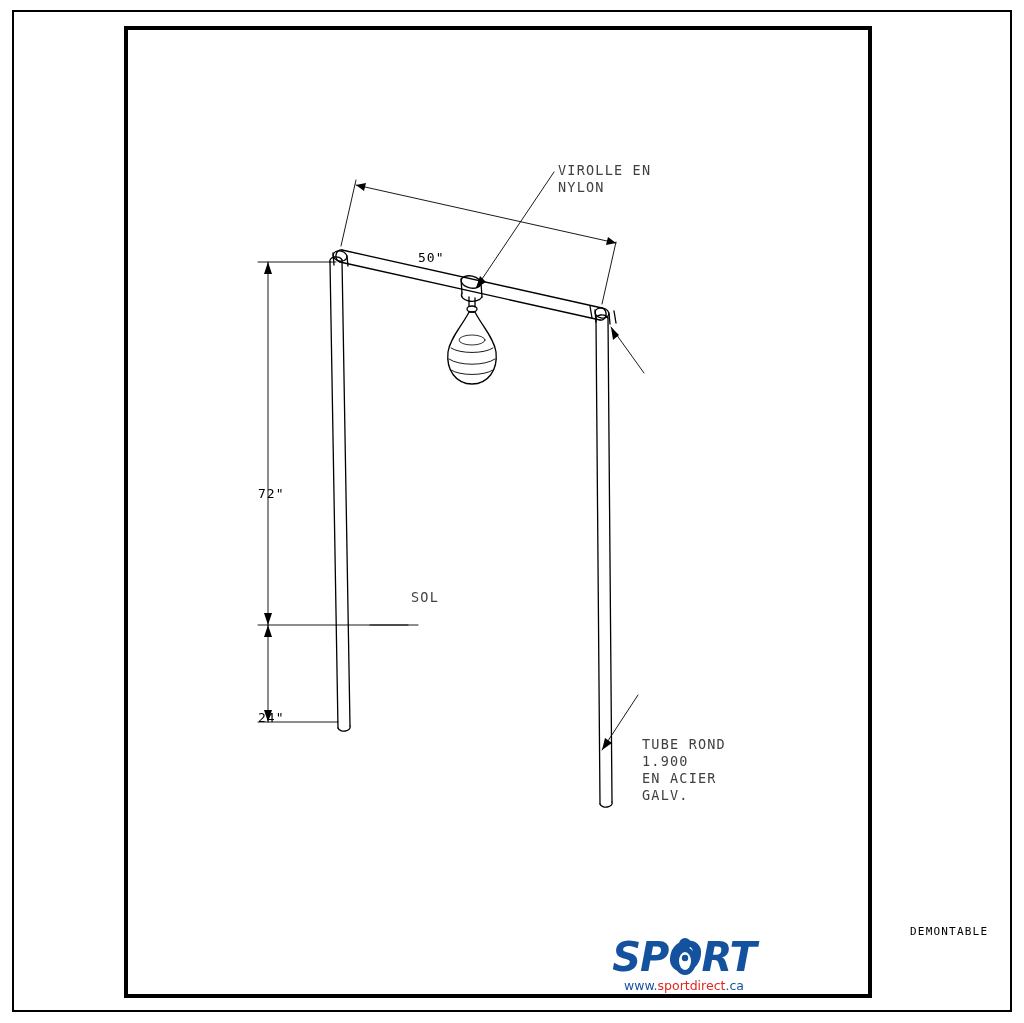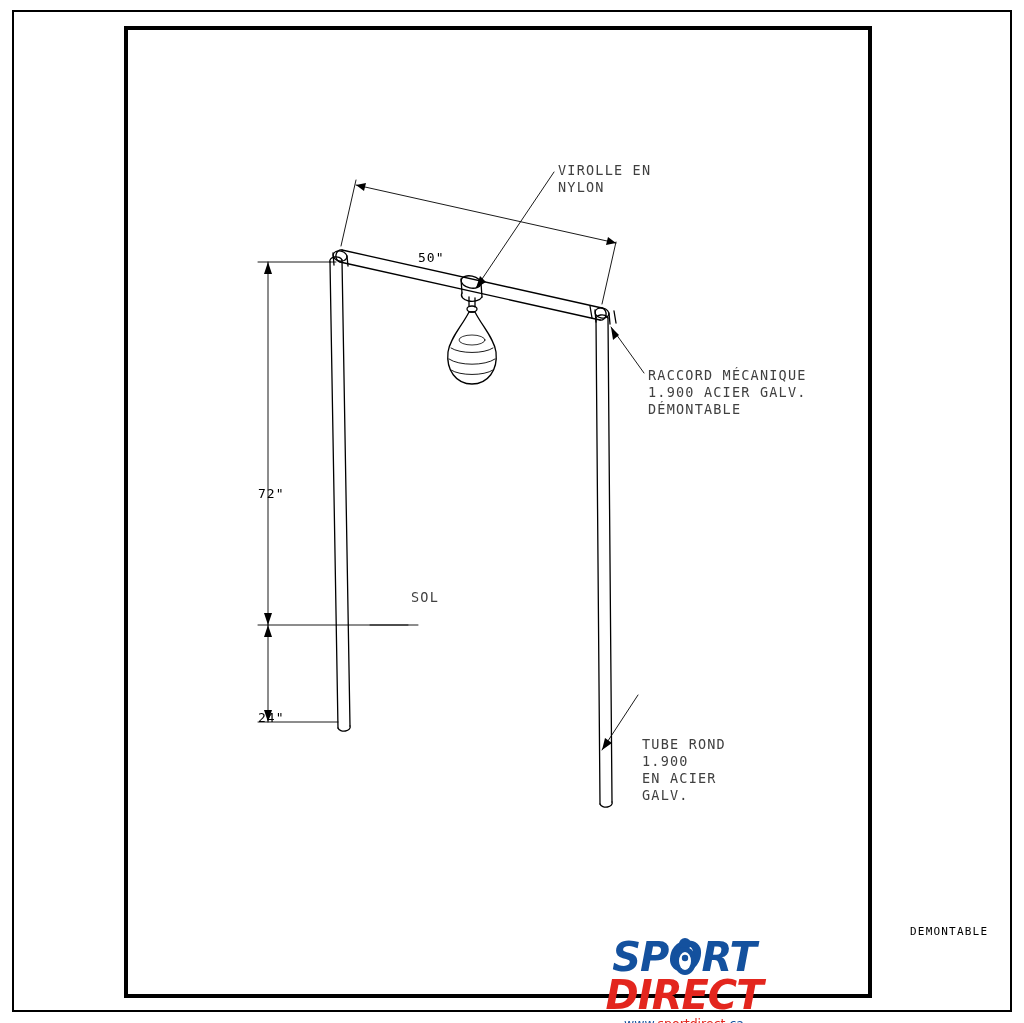--- a/index.html
+++ b/index.html
@@ -246,34 +246,30 @@
 
     <div class="dim" style="left:88px; top:436px;">72"</div>
 
     <div class="dim" style="left:88px; top:660px;">24"</div>
 
     <div class="lbl" style="left:241px; top:539px;">SOL</div>
 
     <div class="lbl" style="left:388px; top:112px;">VIROLLE EN
 NYLON</div>
 
-    <div class="lbl" style="left:478px; top:317px;">RACCORD MÉCANIQUE
-1.900 ACIER GALV.
-DÉMONTABLE</div>
 
     <div class="lbl" style="left:472px; top:638px;margin-top:48px;">TUBE ROND
 1.900
 EN ACIER
 GALV.</div>
 
     <div class="footer-note">DEMONTABLE</div>
 
     <div class="logo">
       <div class="logo-sport">SPORT</div>
-      <div class="logo-direct">DIRECT</div>
       <div class="logo-url"><span class="blue">www.</span><span>sportdirect</span><span class="blue">.ca</span></div>
       <svg class="logo-mark" viewBox="0 0 30 40">
         <circle cx="15" cy="8" r="6" fill="#14519e"></circle>
         <ellipse cx="15" cy="25" rx="11" ry="14" fill="#14519e"></ellipse>
         <ellipse cx="15" cy="25" rx="6" ry="9" fill="#ffffff"></ellipse>
         <circle cx="15" cy="22" r="3.2" fill="#14519e"></circle>
       </svg>
     </div>
 
   </div>

